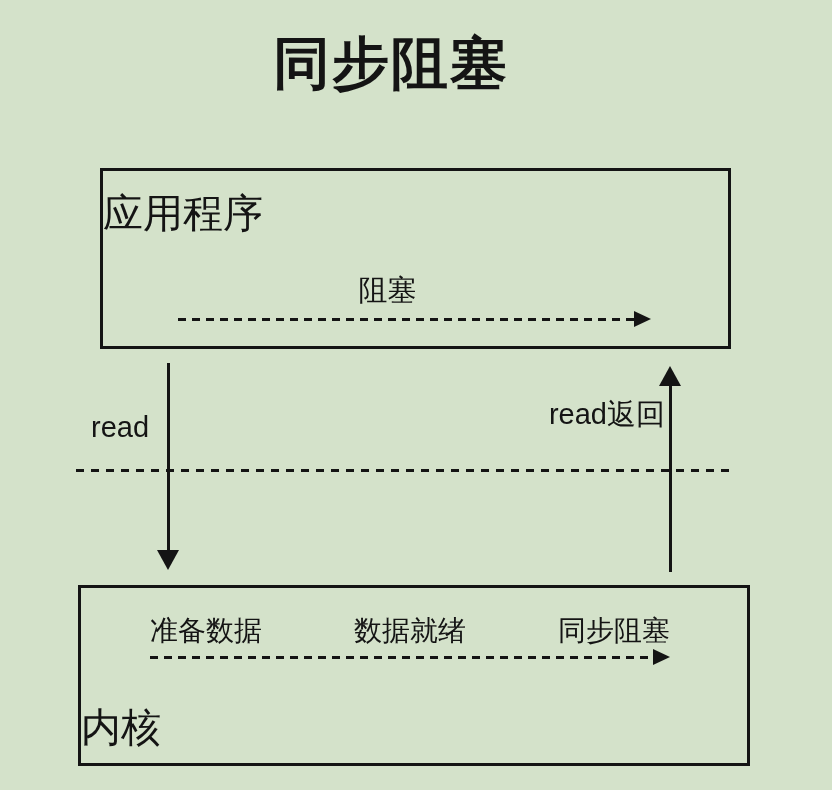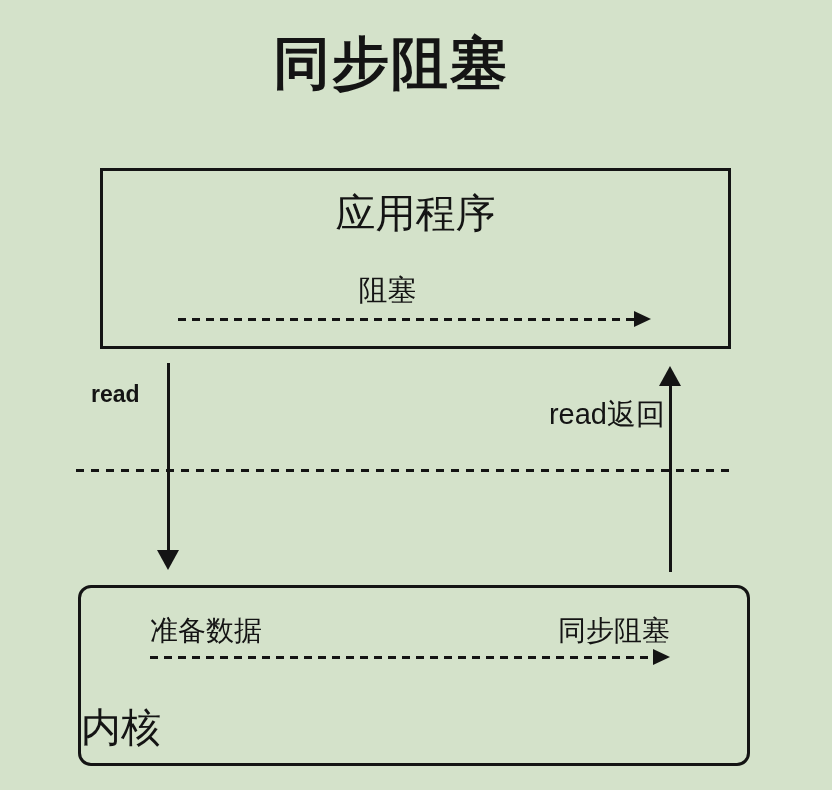--- a/index.html
+++ b/index.html
@@ -28,25 +28,25 @@
     white-space:nowrap;
   }
 
   .box{
     position:absolute;
     border:3px solid var(--ink);
     box-sizing:border-box;
     background:transparent;
   }
   .app-box{left:100px;top:168px;width:631px;height:181px;}
-  .kernel-box{left:78px;top:585px;width:672px;height:181px;border-radius:13px;}
+  .kernel-box{left:78px;top:585px;width:672px;height:181px;}
 
   .app-box-title{
     position:absolute;top:15px;left:0;width:100%;
-    text-align:center;font-size:40px;font-weight:500;
+    font-size:40px;font-weight:500;
   }
   .blocking-label{
     position:absolute;top:100px;left:0;width:100%;
     text-align:center;transform:translateX(-28px);
     font-size:29px;font-weight:500;
   }
 
   
   .harrow{position:absolute;height:16px;}
   .harrow .hline{
@@ -79,22 +79,22 @@
   .read-return-arrow{left:659px;top:366px;height:206px;}
   .read-return-arrow .vline{top:19px;height:187px;}
   .read-return-arrow .vhead{
     top:0;
     border-left:11px solid transparent;
     border-right:11px solid transparent;
     border-bottom:20px solid var(--ink);
   }
 
   .read-call-label{
-    position:absolute;left:91px;top:381px;
-    font-size:23px;font-weight:700;white-space:nowrap;
+    position:absolute;left:91px;top:411px;
+    font-size:29px;font-weight:400;white-space:nowrap;
   }
   .read-return-label{
     position:absolute;right:167px;top:395px;
     font-size:29px;font-weight:400;white-space:nowrap;
   }
 
   .boundary-line{
     position:absolute;left:76px;top:469px;width:656px;height:3px;
     background:repeating-linear-gradient(90deg,var(--ink) 0 8px,transparent 8px 15px);
   }
@@ -135,20 +135,21 @@
     <div class="vline"></div>
     <div class="vhead"></div>
   </div>
   <div class="read-return-label">read返回</div>
 
   <div class="boundary-line"></div>
 
   <div class="box kernel-box">
     <div class="kernel-steps">
       <span>准备数据</span>
+      <span>数据就绪</span>
       <span>同步阻塞</span>
     </div>
     <div class="harrow kernel-harrow">
       <div class="hline"></div>
       <div class="hhead"></div>
     </div>
     <div class="kernel-box-title">内核</div>
   </div>
 
 </div>

